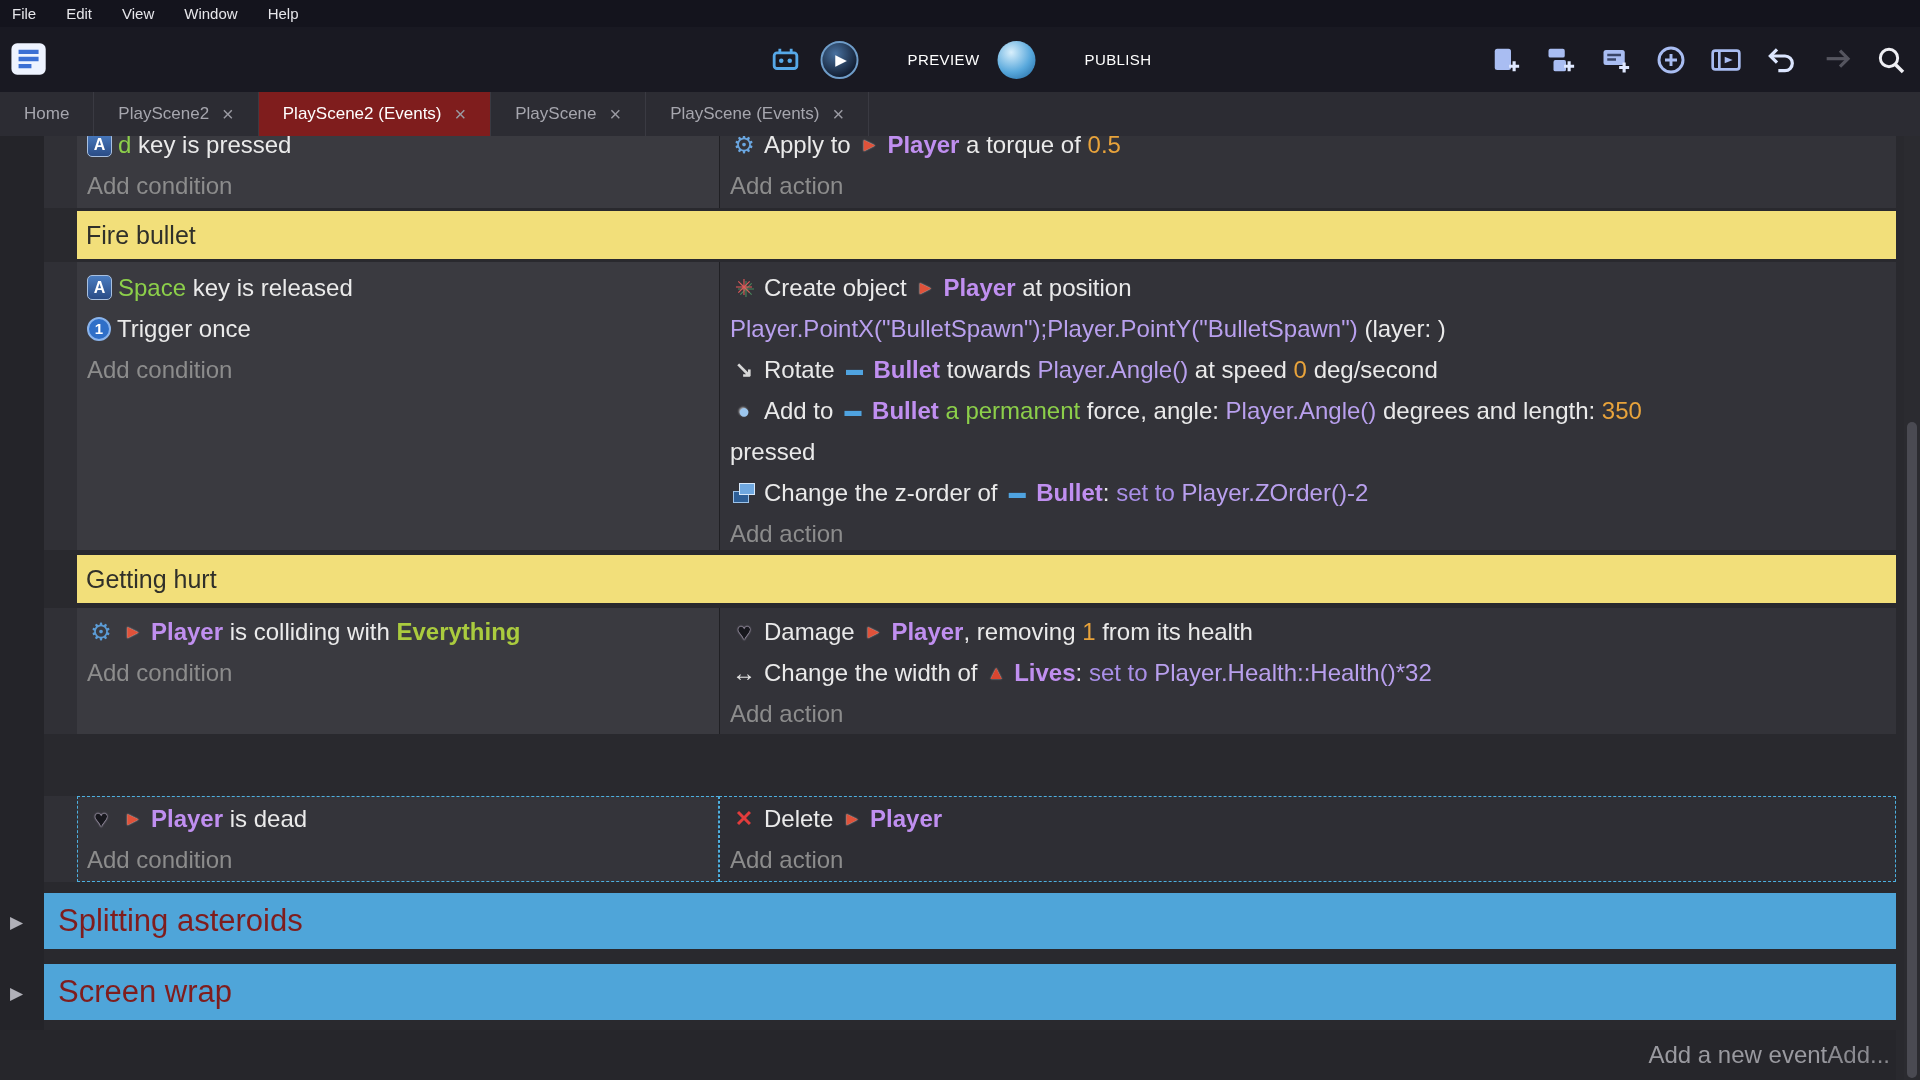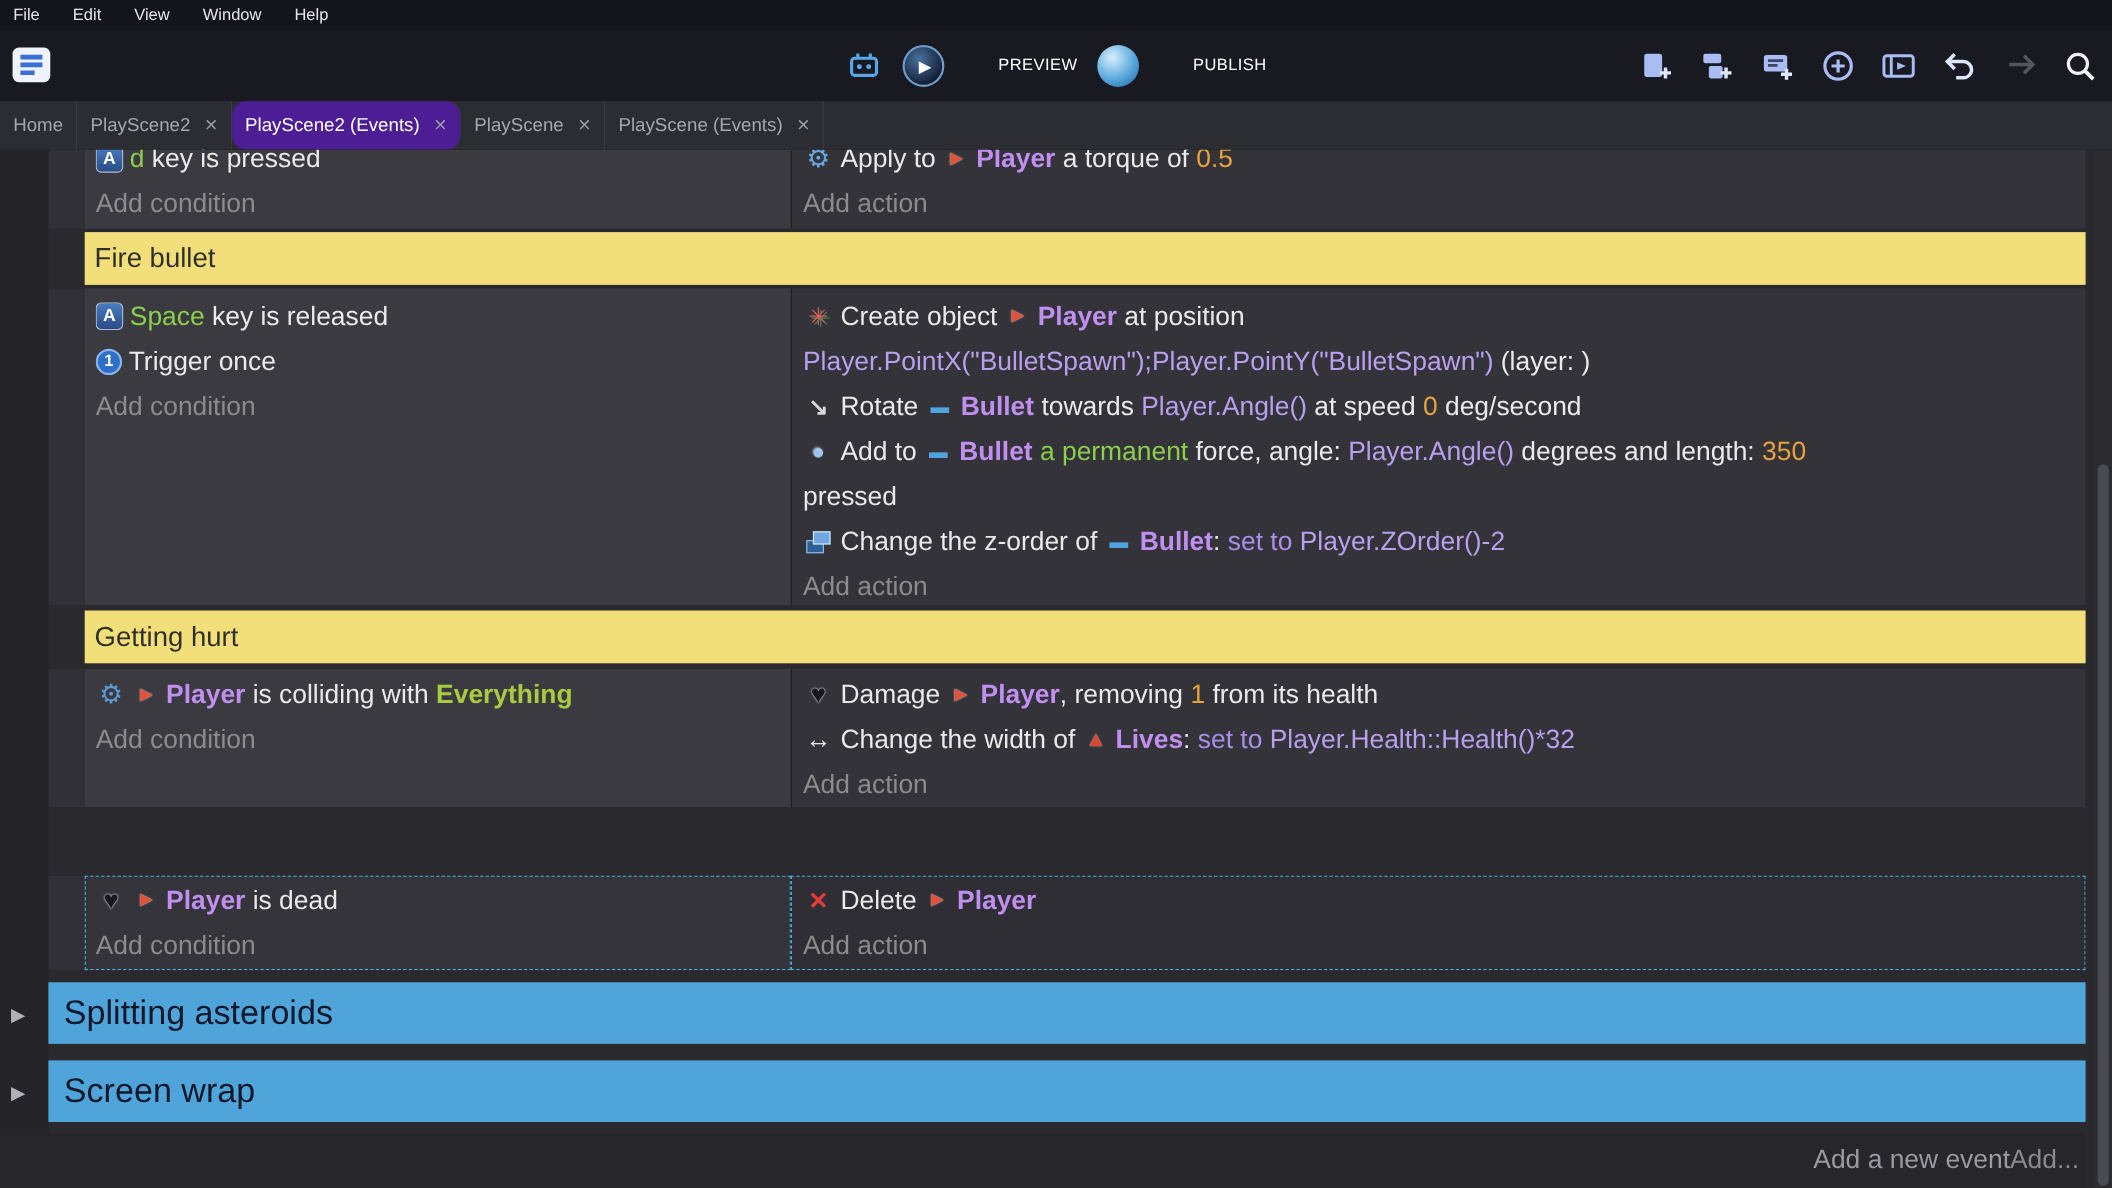--- a/index.html
+++ b/index.html
@@ -14,22 +14,22 @@
   .toolbar-center{position:absolute;left:50%;top:0;height:65px;transform:translateX(-50%);display:flex;align-items:center;gap:18px;}
   .tool-group{display:flex;align-items:center;gap:10px;}
   .tool-label{color:#fff;font-size:15px;letter-spacing:.4px;padding-left:39px;}
   .preview-circle{width:38px;height:38px;border-radius:50%;background:radial-gradient(circle at 38% 32%,#48719f,#121e32 75%);border:2px solid #6e9cc8;display:flex;align-items:center;justify-content:center;color:#fff;font-size:15px;padding-left:3px;box-sizing:border-box;}
   .publish-circle{width:38px;height:38px;border-radius:50%;background:radial-gradient(circle at 36% 30%,#d8effc,#58a8dc 55%,#1d639c);}
   .toolbar-right{position:absolute;right:12px;top:0;height:65px;display:flex;align-items:center;gap:21px;}
   .tbtn{width:34px;height:34px;display:flex;align-items:center;justify-content:center;}
 
   
   .tabbar{position:absolute;top:92px;left:0;right:0;height:44px;background:#2c2c33;display:flex;align-items:stretch;font-size:17px;color:#a6a6ae;}
-  .tab{display:flex;align-items:center;gap:13px;padding:0 12px;border-right:1px solid #3a3a42;background:#2c2c33;}
-  .tab.active{background:#4c1d95;color:#fff;border-radius:13px;}
+  .tab{display:flex;align-items:center;gap:13px;padding:0 24px;border-right:1px solid #3a3a42;background:#2c2c33;}
+  .tab.active{background:#7f1d1d;color:#fff;}
   .tab .close{color:#9a9aa2;font-size:20px;line-height:1;}
 
   
   .sheet{position:absolute;top:136px;left:0;right:0;bottom:0;background:#29292e;overflow:hidden;}
   .rail{position:absolute;left:0;top:0;width:44px;bottom:0;background:#242429;}
   .event{position:absolute;left:44px;right:24px;display:flex;overflow:hidden;}
   .gutter{width:33px;background:#303036;flex:0 0 auto;}
   .cond{width:642px;background:#3a3a40;flex:0 0 auto;padding-left:10px;box-sizing:border-box;}
   .act{flex:1;background:#333339;border-left:1px solid #202024;padding-left:10px;box-sizing:border-box;}
   .line{height:41px;display:flex;align-items:center;font-size:24px;color:#eaeaea;white-space:pre;overflow:hidden;}
@@ -40,21 +40,21 @@
   .ev2 .cond,.ev2 .act{padding-top:5px;}
   .ev3{top:472px;height:126px;}
   .ev3 .cond,.ev3 .act{padding-top:3px;}
   .ev4{top:660px;height:86px;}
   .ev4 .cond,.ev4 .act{padding-top:2px;}
   .ev4 .cond{outline:1px dashed #4db0e0;outline-offset:-1px;background:#34343a;}
   .ev4 .act{outline:1px dashed #4db0e0;outline-offset:-1px;background:#2e2e34;}
 
   .comment{position:absolute;left:77px;right:24px;height:48px;background:#f2df7a;color:#30302a;font-size:25px;display:flex;align-items:center;padding-left:9px;}
   .c1{top:75px}.c2{top:419px}.c3{top:604px}
-  .group{position:absolute;left:44px;right:24px;height:56px;background:#4fa5d9;color:#0f172a;font-size:31px;display:flex;align-items:center;padding-left:14px;}
+  .group{position:absolute;left:44px;right:24px;height:56px;background:#4fa5d9;color:#7f1d1d;font-size:31px;display:flex;align-items:center;padding-left:14px;}
   .g1{top:757px}.g2{top:828px}
   .gtoggle{position:absolute;left:10px;width:22px;color:#b0b0b8;font-size:17px;text-align:left;}
   .gt1{top:776px}.gt2{top:847px}
   .footer{position:absolute;left:0;right:24px;top:894px;height:50px;background:#26262b;display:flex;align-items:center;justify-content:flex-end;padding:0 6px 0 44px;font-size:24px;box-sizing:border-box;}
   .add-new-event{color:#9a9aa0}
   .add-btn{color:#8a8a90}
   .scrollbar{position:absolute;right:0;top:0;width:16px;bottom:0;background:#2b2b30;}
   .thumb{position:absolute;left:3px;right:3px;top:286px;bottom:2px;background:#4a4a52;border-radius:7px;}
 
   

